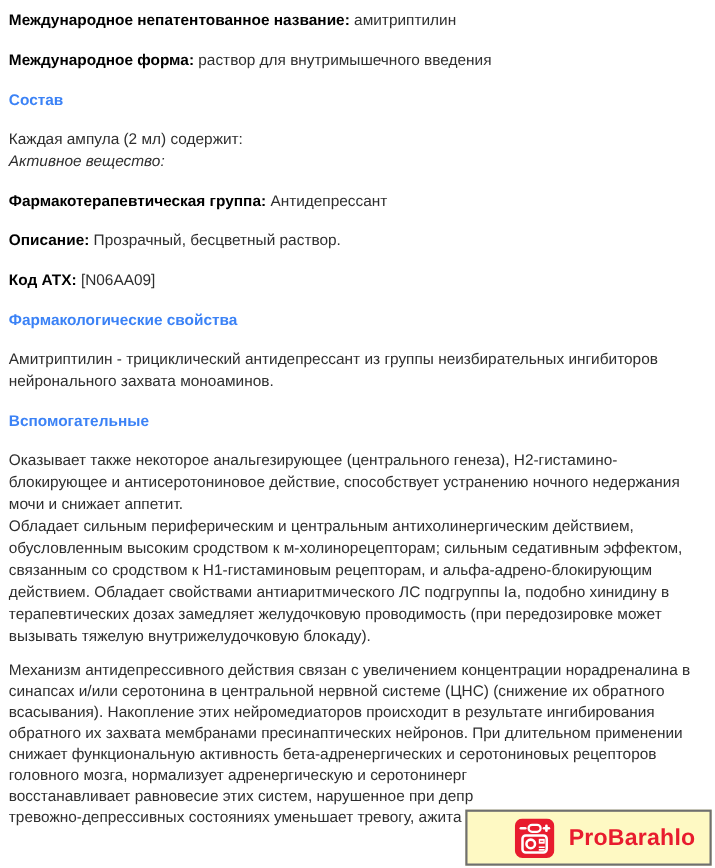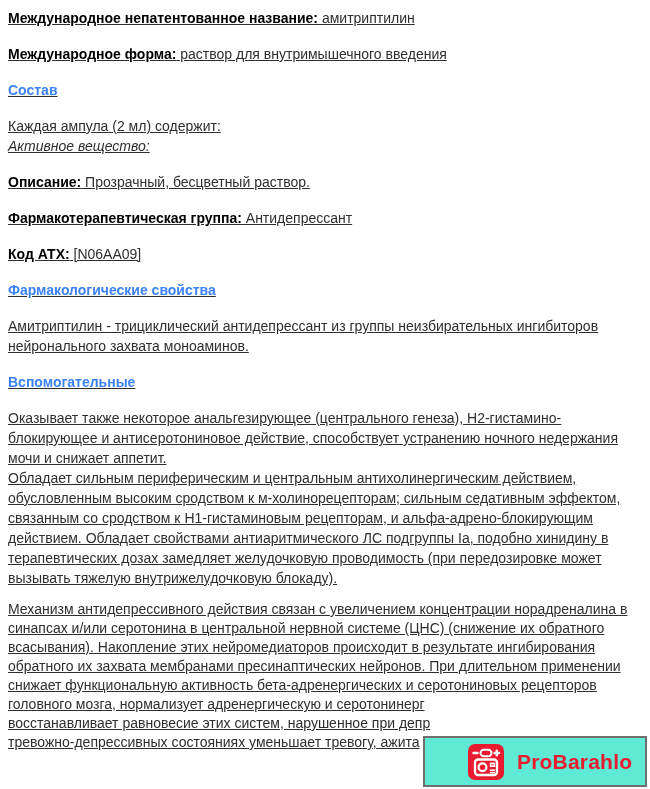--- a/index.html
+++ b/index.html
@@ -7,37 +7,36 @@
     position:relative;
     width:650px;height:789px;
     overflow:hidden;
     box-sizing:border-box;
     padding:8px 8px 0 8px;
     background:#ffffff;
     font-family:"Liberation Sans", sans-serif;
     font-size:14px;
     line-height:20px;
     color:#2e2e2e;
-    text-decoration:underline;
   }
   .ln{margin:0 0 16px 0;}
   .hd{margin:0 0 16px 0;font-weight:bold;color:#3b82f6;}
   b{color:#000;}
   .it{font-style:italic;}
   .pre{white-space:pre-line;}
   .block{margin:0 0 16px 0;}
   .para1{margin:0 0 12px 0;}
   .para2{margin:0;line-height:19px;}
   
   .watermark{
     position:absolute;
     left:423px;top:736px;
     width:224px;height:51px;
     box-sizing:border-box;
-    background:#5eead4;
+    background:#fef9c3;
     border:2px solid #6f6f6f;
     display:flex;
     align-items:center;
   }
   .wm-icon{display:block;width:36px;height:36px;margin-left:43px;flex:0 0 auto;}
   .wm-text{
     margin-left:13px;
     font-size:21px;
     font-weight:600;
     letter-spacing:.2px;
@@ -54,23 +53,23 @@
 
   <p class="ln"><b>Международное форма:</b><span> раствор для внутримышечного введения</span></p>
 
   <p class="hd">Состав</p>
 
   <div class="block">
     <div>Каждая ампула (2 мл) содержит:</div>
     <div class="it">Активное вещество:</div>
   </div>
 
+  <p class="ln"><b>Фармакотерапевтическая группа:</b><span> Антидепрессант</span></p>
+
   <p class="ln"><b>Описание:</b><span> Прозрачный, бесцветный раствор.</span></p>
-
-  <p class="ln"><b>Фармакотерапевтическая группа:</b><span> Антидепрессант</span></p>
 
   <p class="ln"><b>Код АТХ:</b><span> [N06AA09]</span></p>
 
   <p class="hd">Фармакологические свойства</p>
 
   <p class="ln pre">Амитриптилин - трициклический антидепрессант из группы неизбирательных ингибиторов
 нейронального захвата моноаминов.</p>
 
   <p class="hd">Вспомогательные</p>
 

